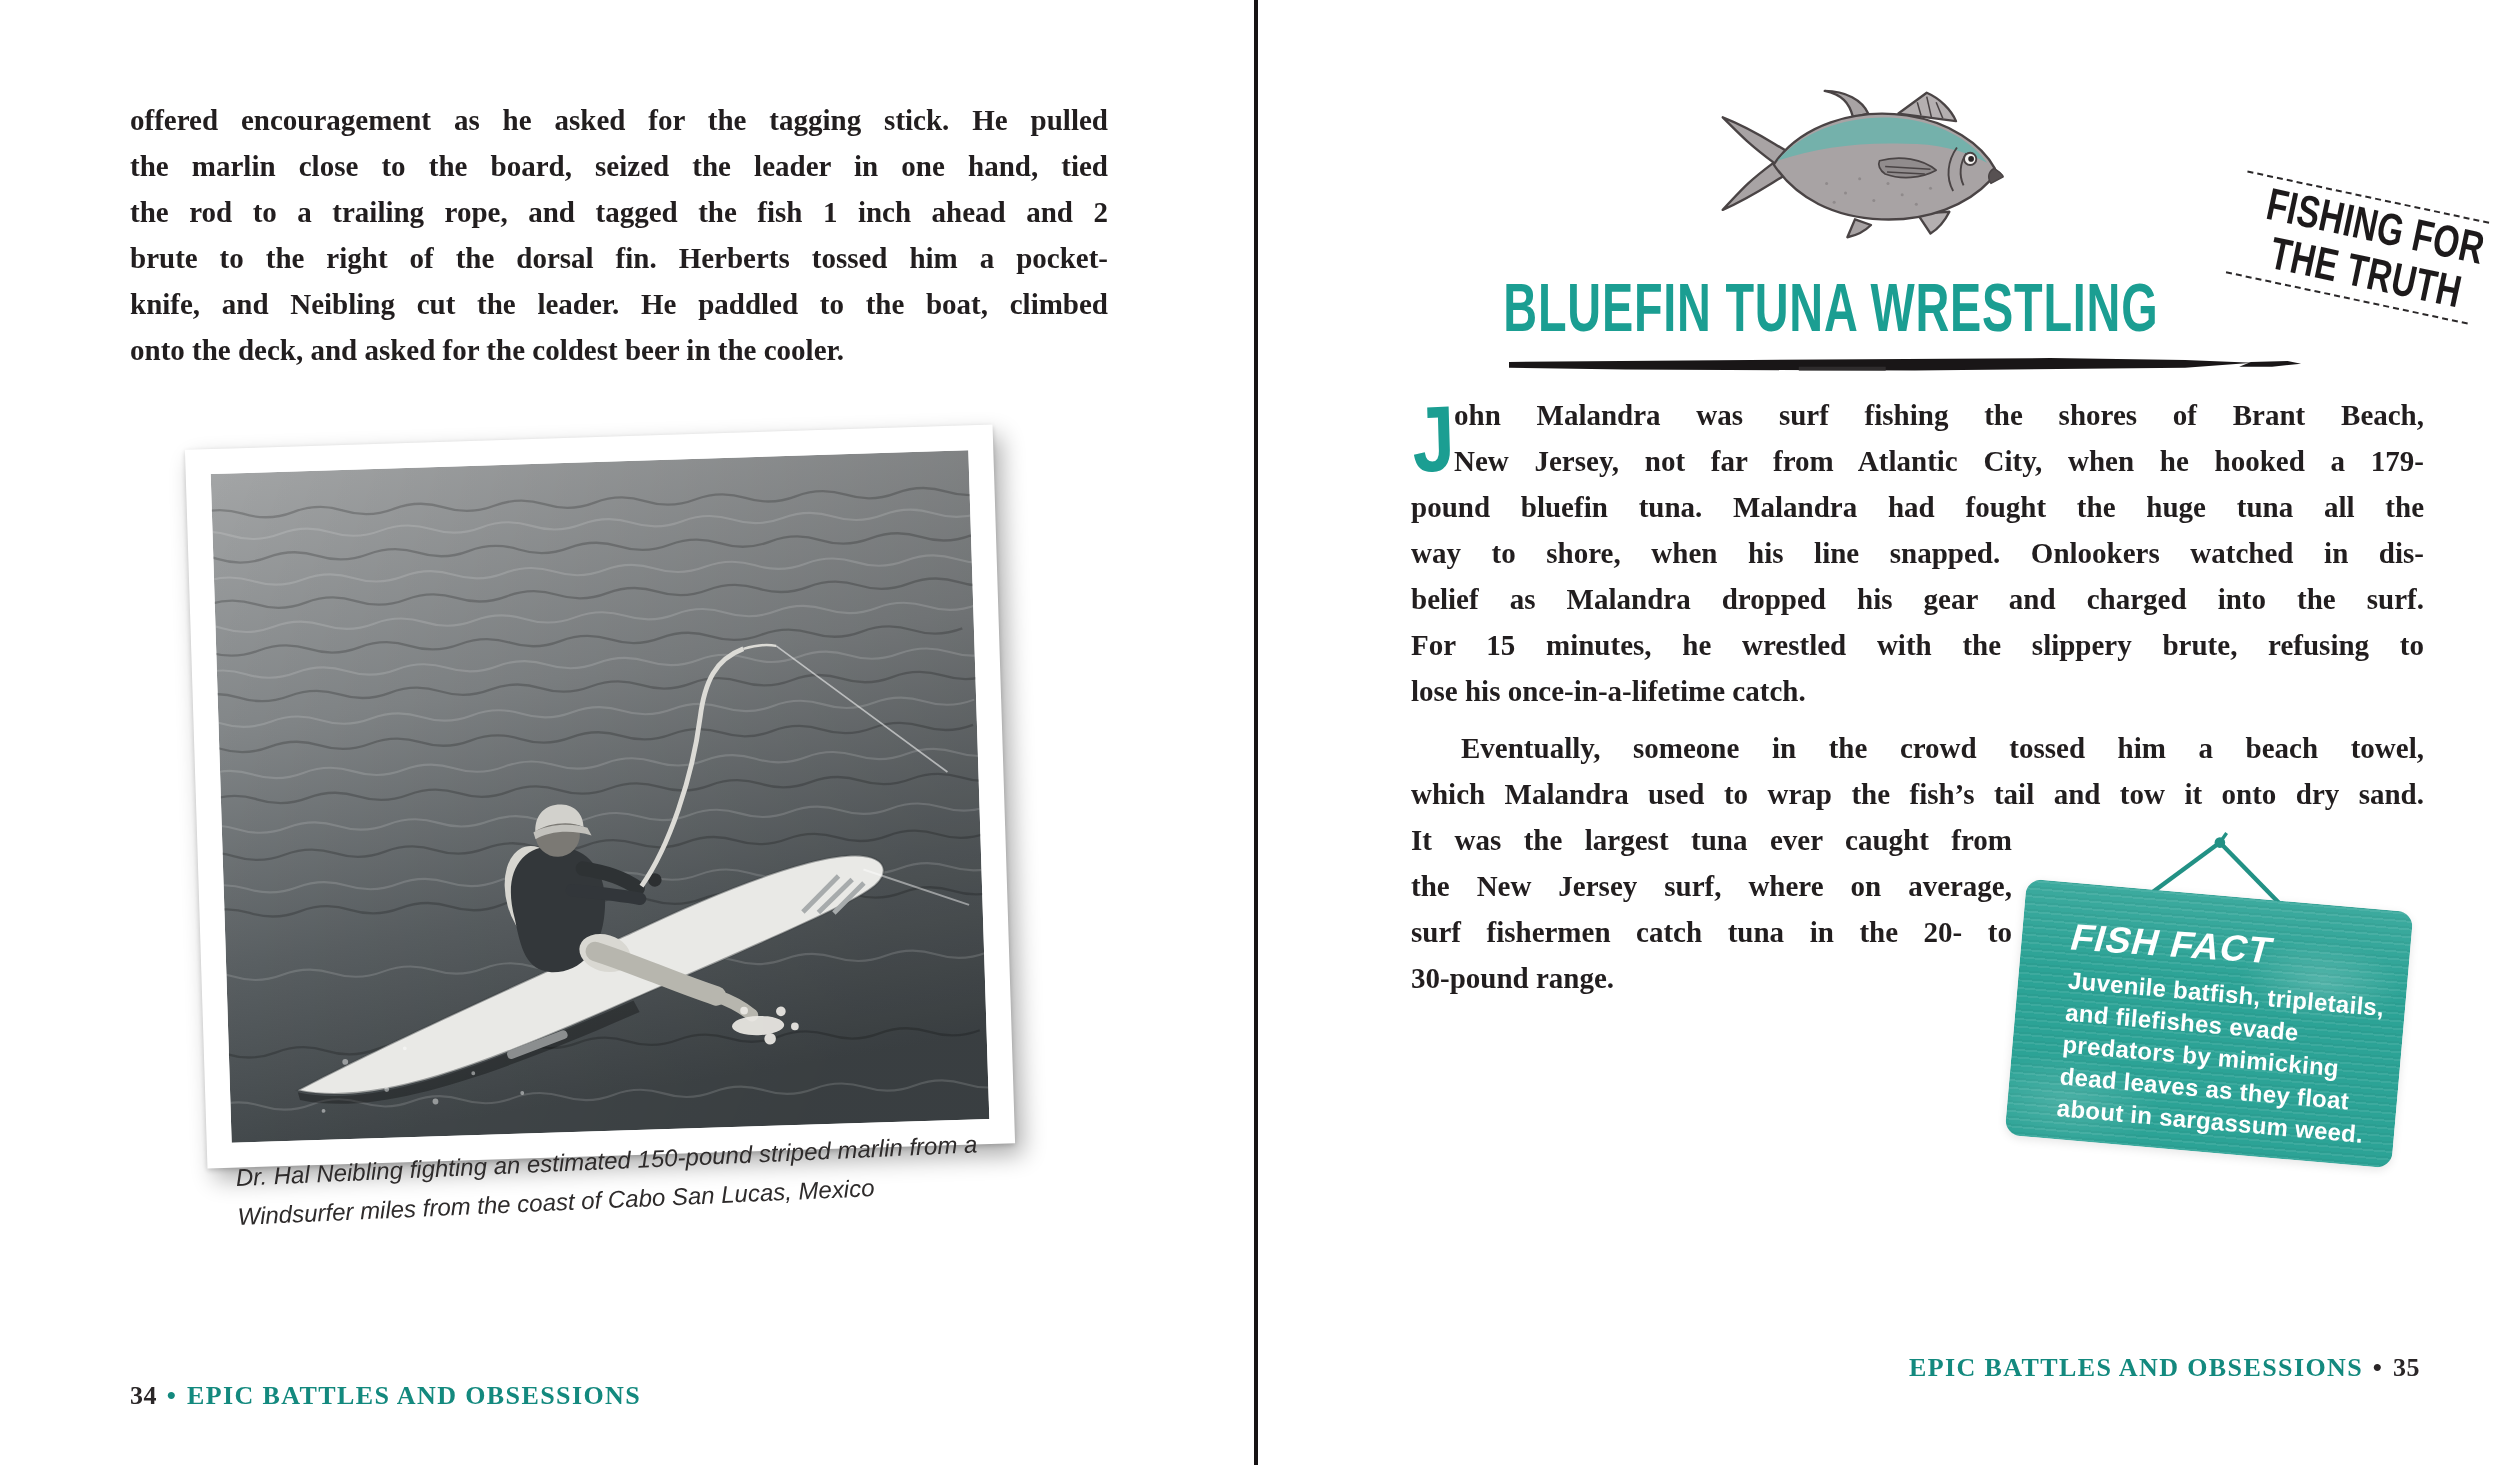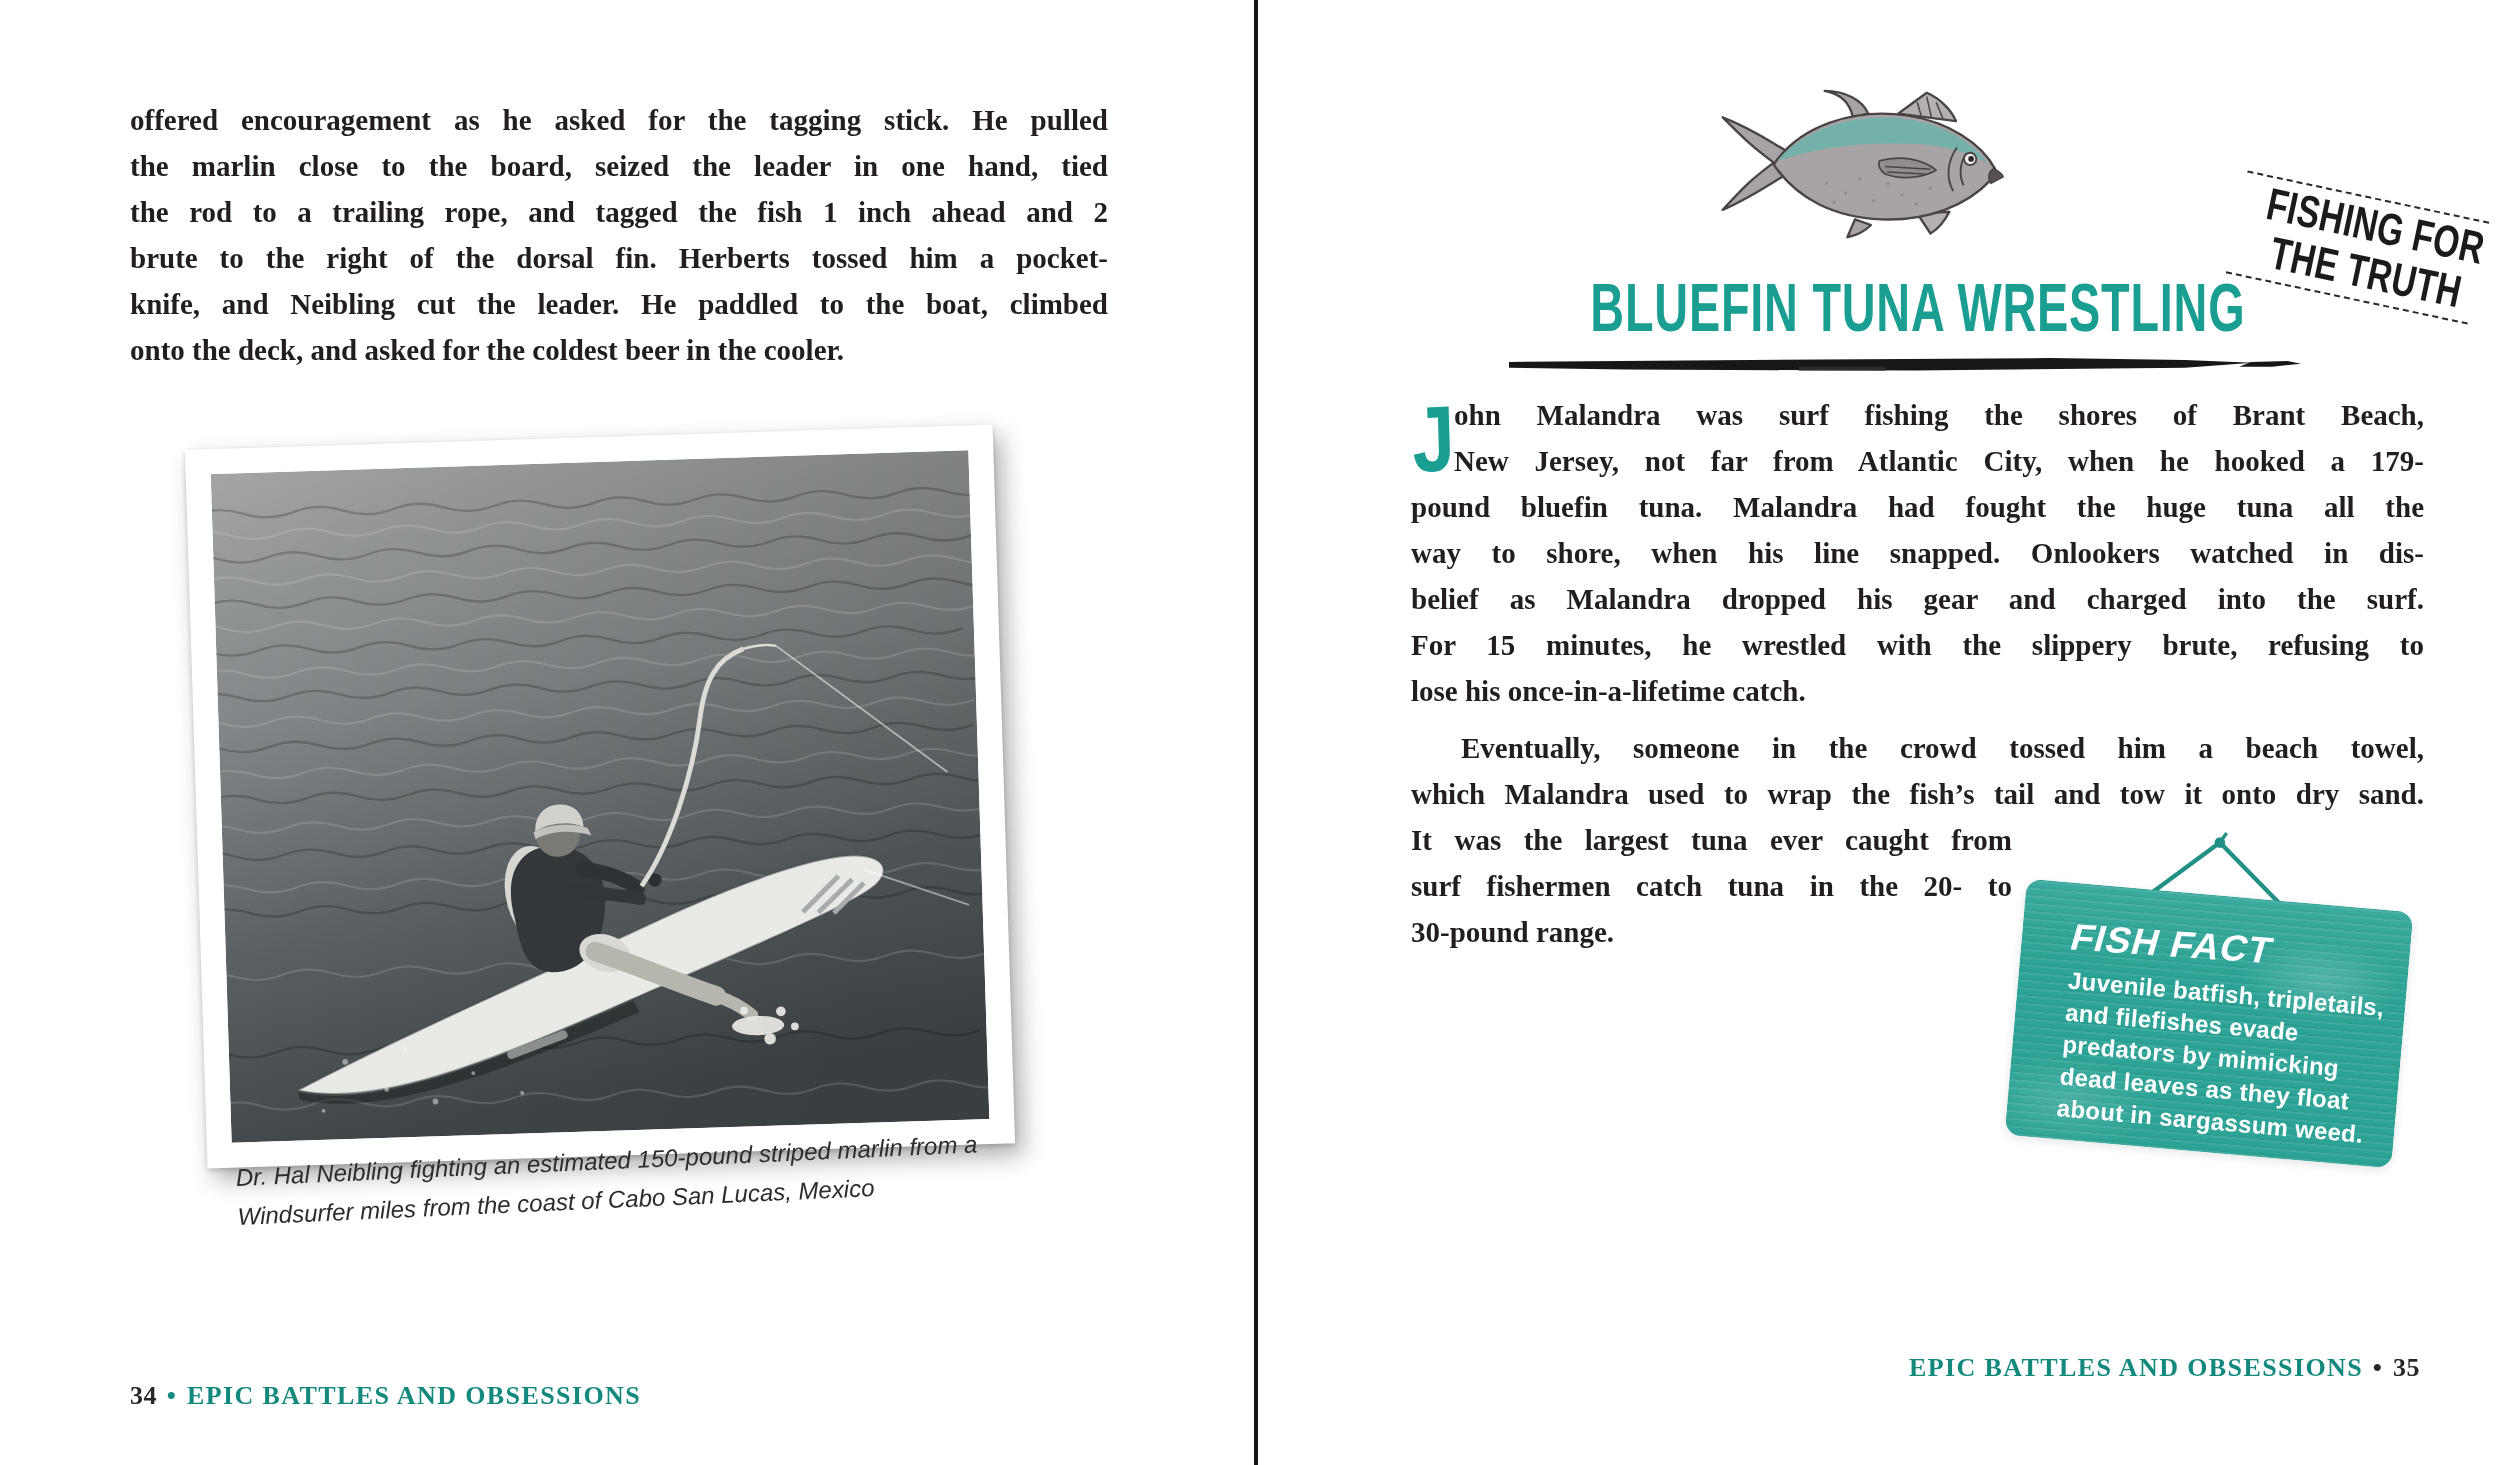--- a/index.html
+++ b/index.html
@@ -46,21 +46,21 @@
     transform:rotate(12deg);transform-origin:50% 50%;
     text-align:center;color:#1d1a1b;
     border-top:2.9px dashed #2b2829;border-bottom:2.9px dashed #2b2829;
     padding:6.8px 1.9px 8.7px 1.9px;
   }
   .stamp-inner{
     display:inline-block;transform:scale(0.82,1.1);transform-origin:50% 50%;
     font-family:"Liberation Sans",sans-serif;font-weight:800;
     font-size:41px;line-height:43px;letter-spacing:0.5px;white-space:nowrap;
   }
-  .title{left:1411px;top:272px;width:1013px;text-align:center;line-height:72px;}
+  .title{left:1411px;top:272px;width:1013px;text-align:left;line-height:72px;}
   .title span{
     display:inline-block;transform:scale(0.78,1.14);transform-origin:50% 50%;
     font-family:"Liberation Sans",sans-serif;font-weight:800;
     font-size:60px;letter-spacing:1px;color:#1b9e92;white-space:nowrap;
   }
   
   .para1{left:1411px;top:392px;width:1013px;}
   .para2{left:1411px;top:725px;width:1013px;}
   .dropcap{
     position:absolute;left:0px;top:1.9px;
@@ -274,20 +274,21 @@
     <span class="jl">way to shore, when his line snapped. Onlookers watched in dis-</span>
     <span class="jl">belief as Malandra dropped his gear and charged into the surf.</span>
     <span class="jl">For 15 minutes, he wrestled with the slippery brute, refusing to</span>
     <span class="jl last">lose his once-in-a-lifetime catch.</span>
   </div>
 
   <div class="abs para2 bodytext" style="left:153px;">
     <span class="jl ind2">Eventually, someone in the crowd tossed him a beach towel,</span>
     <span class="jl">which Malandra used to wrap the fish’s tail and tow it onto dry sand.</span>
     <span class="jl nw">It was the largest tuna ever caught from</span>
+    <span class="jl nw">the New Jersey surf, where on average,</span>
     <span class="jl nw">surf fishermen catch tuna in the 20- to</span>
     <span class="jl nw last">30-pound range.</span>
   </div>
 
   <svg class="abs string-svg" style="left:819px;top:831px;" width="253" height="108" viewBox="0 0 262 112">
     <path d="M148,12 L45,88" stroke="#229185" stroke-width="4.5" fill="none"></path>
     <path d="M148,12 L240,106" stroke="#229185" stroke-width="4.5" fill="none"></path>
     <path d="M148,12 l7,-10" stroke="#229185" stroke-width="3.5" fill="none"></path>
     <circle cx="148" cy="12" r="5.5" fill="#229185"></circle>
   </svg>

